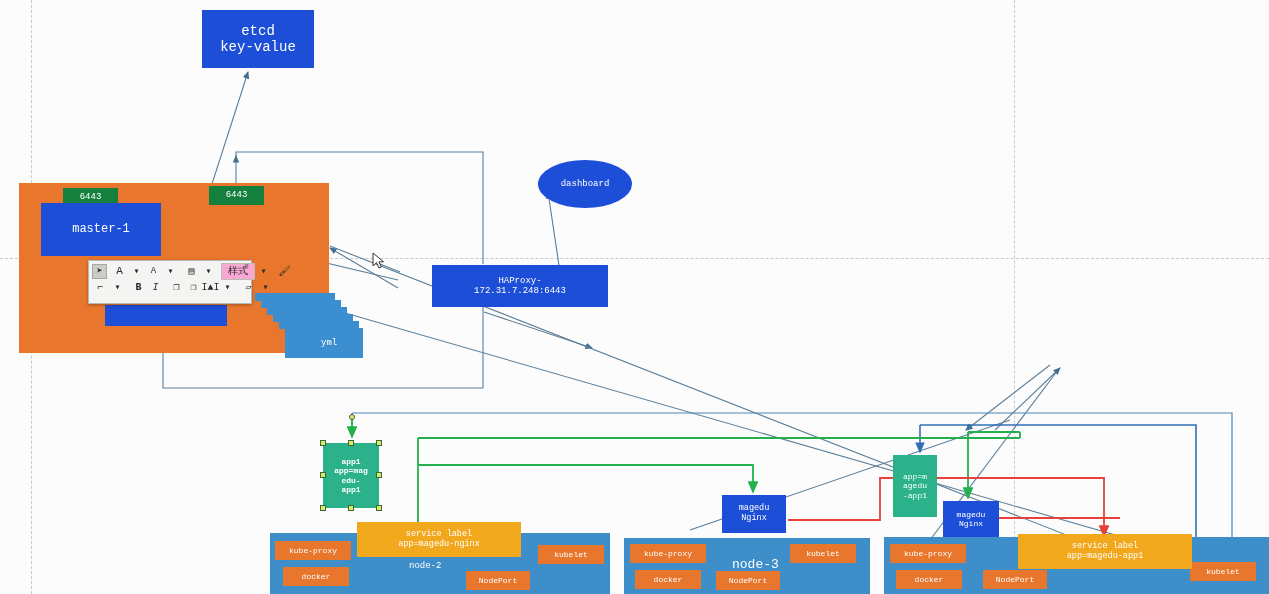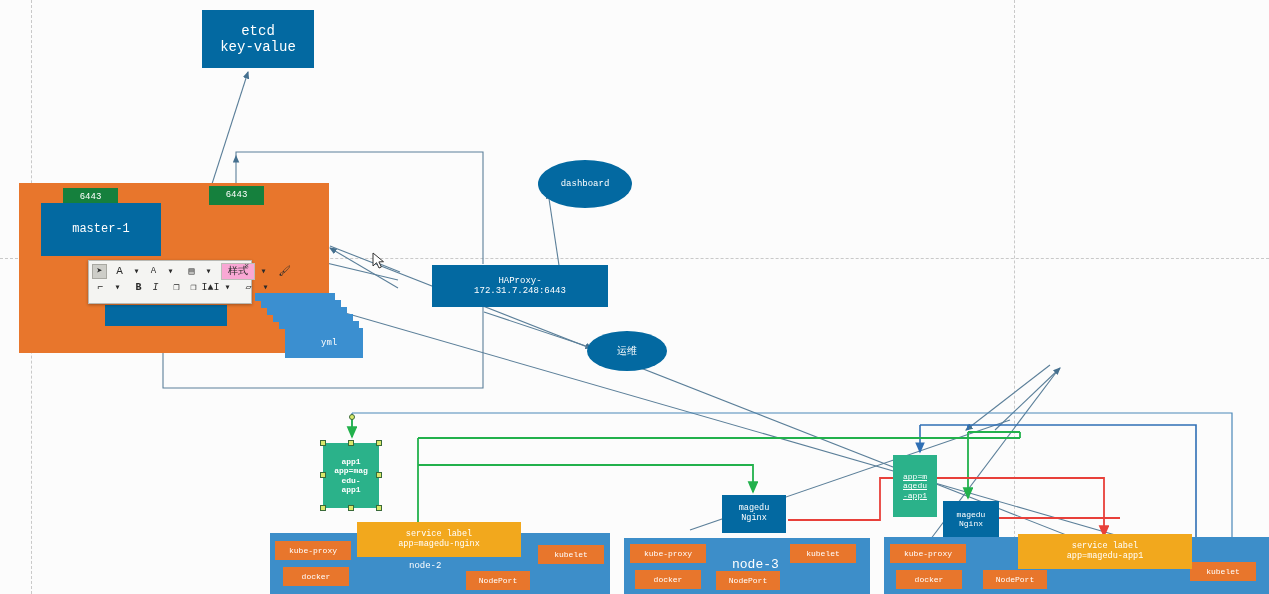--- a/index.html
+++ b/index.html
@@ -3,21 +3,21 @@
 <meta charset="utf-8">
 <style>
   html,body{margin:0;padding:0;background:#fdfdfd;}
   body{font-family:"Liberation Mono","DejaVu Sans Mono",monospace;}
   #canvas{position:relative;width:1269px;height:594px;background:#fcfcfc;overflow:hidden;}
   .guide-v{position:absolute;top:0;height:594px;width:0;border-left:1px dashed #c9c9c9;}
   .guide-h{position:absolute;left:0;width:1269px;height:0;border-top:1px dashed #c9c9c9;}
   svg.wires{position:absolute;left:0;top:0;width:1269px;height:594px;overflow:visible;}
   .node{position:absolute;box-sizing:border-box;display:flex;align-items:center;justify-content:center;
         text-align:center;color:#ffffff;line-height:1.15;white-space:pre-line;}
-  .blue{background:#0369a1;}
+  .blue{background:#1d4ed8;}
   .blue2{background:#3d8ec9;}
   .orange{background:#e8762c;}
   .orangebox{background:#e8762c;}
   .pink{background:#15803d;}
   .green{background:#2bb28a;}
   .amber{background:#f2a81d;}
   .ellipse{border-radius:50%;}
   .lbl{position:absolute;color:#fff;}
   .handle{position:absolute;width:6px;height:6px;background:#d9e86a;border:1px solid #3a6a3a;box-sizing:border-box;}
   .handle.rot{background:#d9e86a;}
@@ -171,21 +171,20 @@
 
   <svg style="position:absolute;left:372px;top:252px;width:14px;height:18px;">
     <path d="M1,1 L1,14 L4.5,10.7 L7,16 L9.4,15 L6.9,9.9 L11.5,9.7 Z" fill="#fff" stroke="#333" stroke-width="1"></path>
   </svg>
 
   <div class="node blue" style="left:396px;top:265px;width:176px;height:42px;font-size:9px;margin-left:36px;">HAProxy-
 172.31.7.248:6443</div>
 
   <div class="node blue ellipse" style="left:538px;top:160px;width:94px;height:48px;font-size:9px;">dashboard</div>
 
-  <div class="node blue ellipse" style="left:587px;top:331px;width:80px;height:40px;font-size:10px;font-family:'DejaVu Sans',sans-serif;">运维</div>
 
 
   <div class="node green" style="left:323px;top:443px;width:56px;height:65px;font-size:8px;font-weight:bold;">app1
 app=mag
 edu-
 app1</div>
   <div class="handle" style="left:320px;top:440px;"></div>
   <div class="handle" style="left:348px;top:440px;"></div>
   <div class="handle" style="left:376px;top:440px;"></div>
   <div class="handle" style="left:320px;top:472px;"></div>
@@ -216,19 +215,19 @@
   <div class="node orange" style="left:1190px;top:562px;width:66px;height:19px;font-size:8px;">kubelet</div>
   <div class="node orange" style="left:983px;top:570px;width:64px;height:19px;font-size:8px;">NodePort</div>
 
   <div class="node amber" style="left:357px;top:522px;width:164px;height:35px;font-size:8.5px;">service label
 app=magedu-nginx</div>
   <div class="node amber" style="left:1018px;top:534px;width:174px;height:35px;font-size:8.5px;">service label
 app=magedu-app1</div>
 
   <div class="node blue" style="left:722px;top:495px;width:64px;height:38px;font-size:8.5px;">magedu
 Nginx</div>
-  <div class="node green" style="left:893px;top:455px;width:44px;height:62px;font-size:8px;text-decoration:underline;">app=m
+  <div class="node green" style="left:893px;top:455px;width:44px;height:62px;font-size:8px;">app=m
 agedu
 -app1</div>
   <div class="node blue" style="left:943px;top:501px;width:56px;height:36px;font-size:8px;">magedu
 Nginx</div>
 
 </div>
 
 </body></html>

